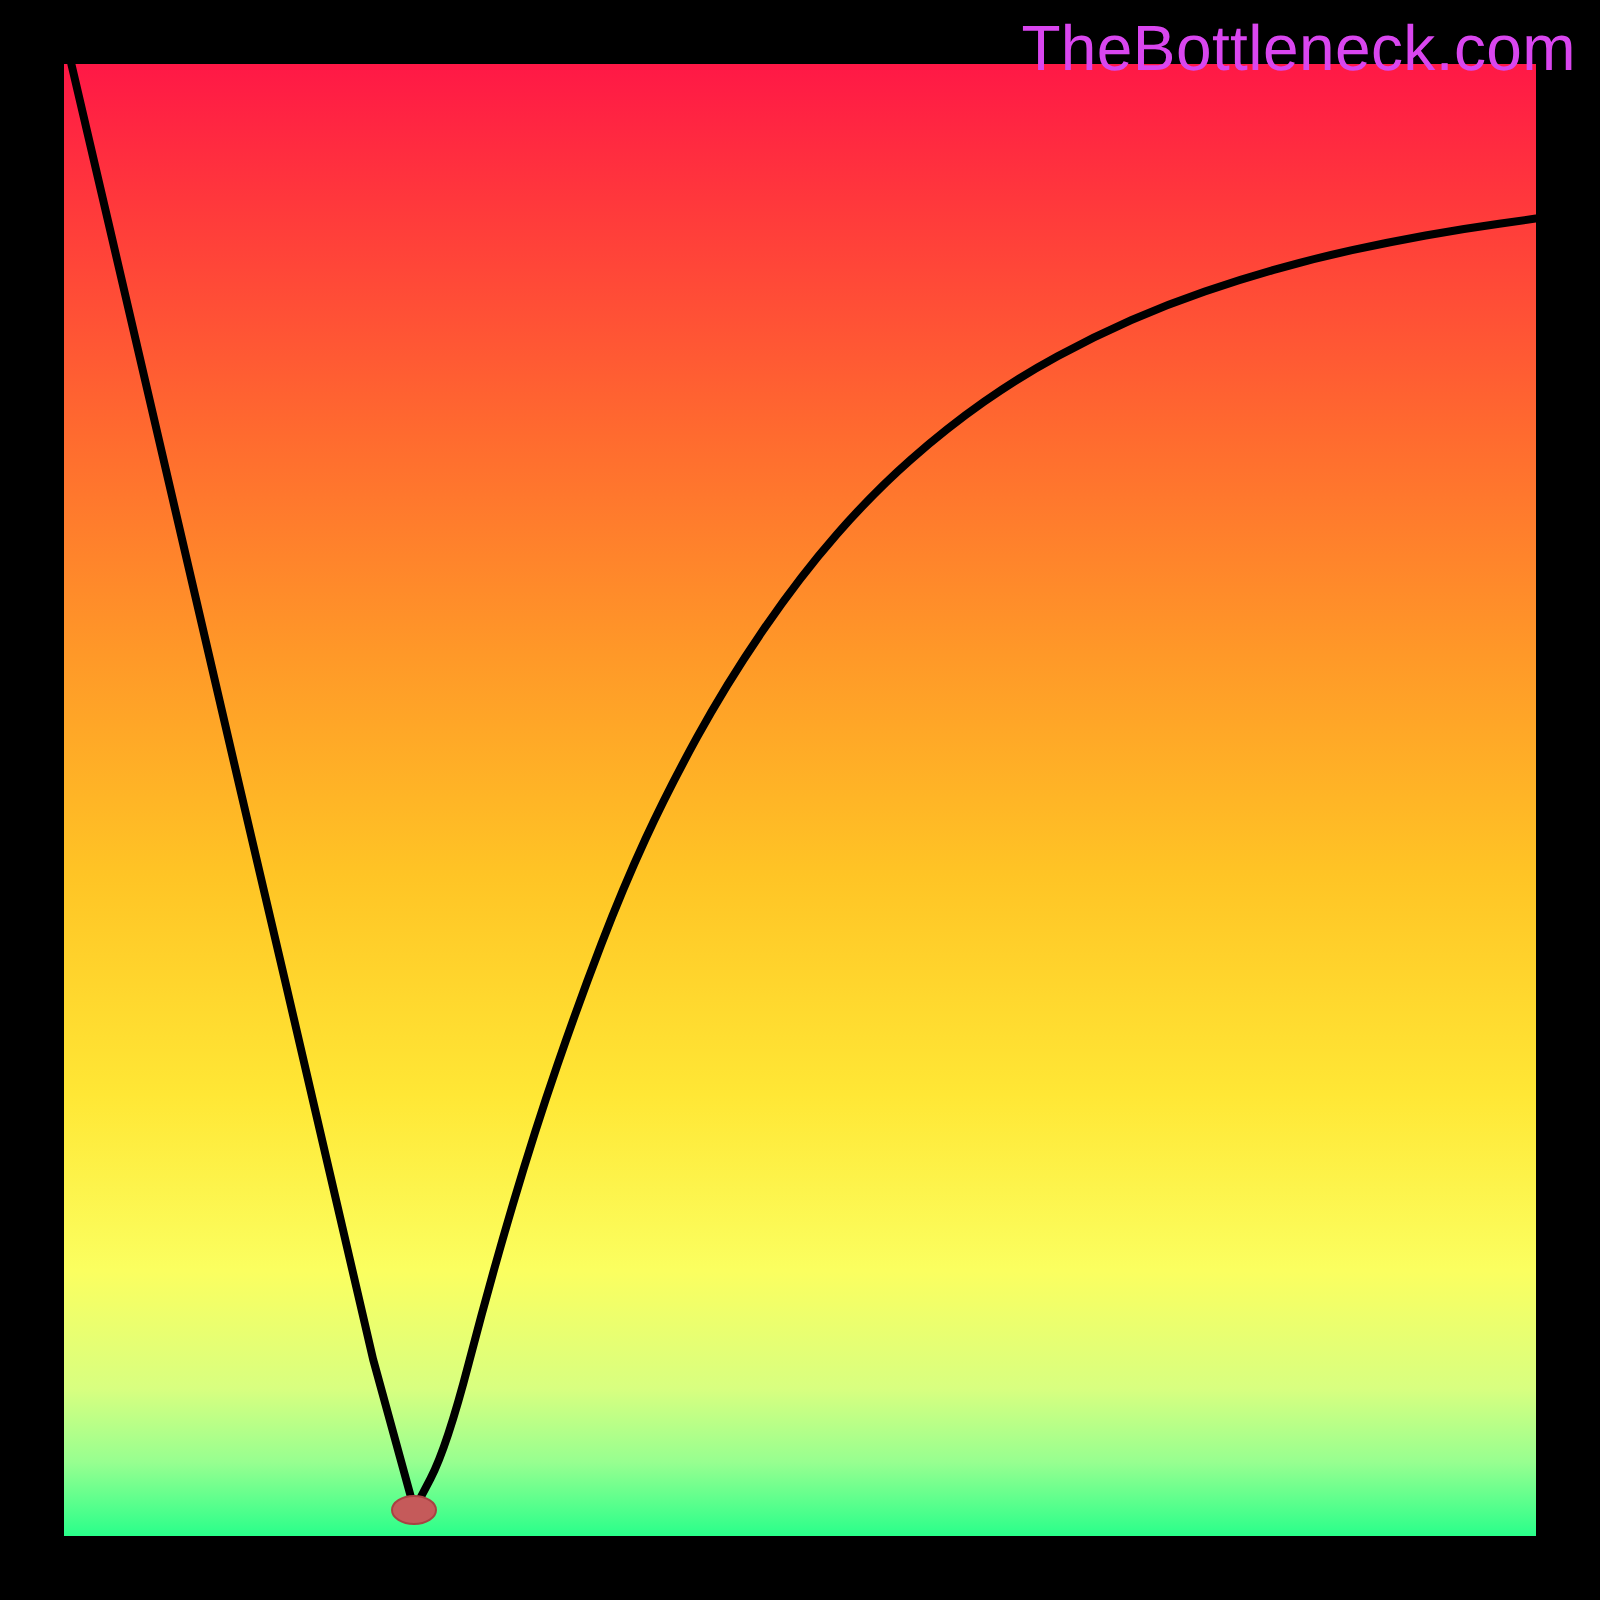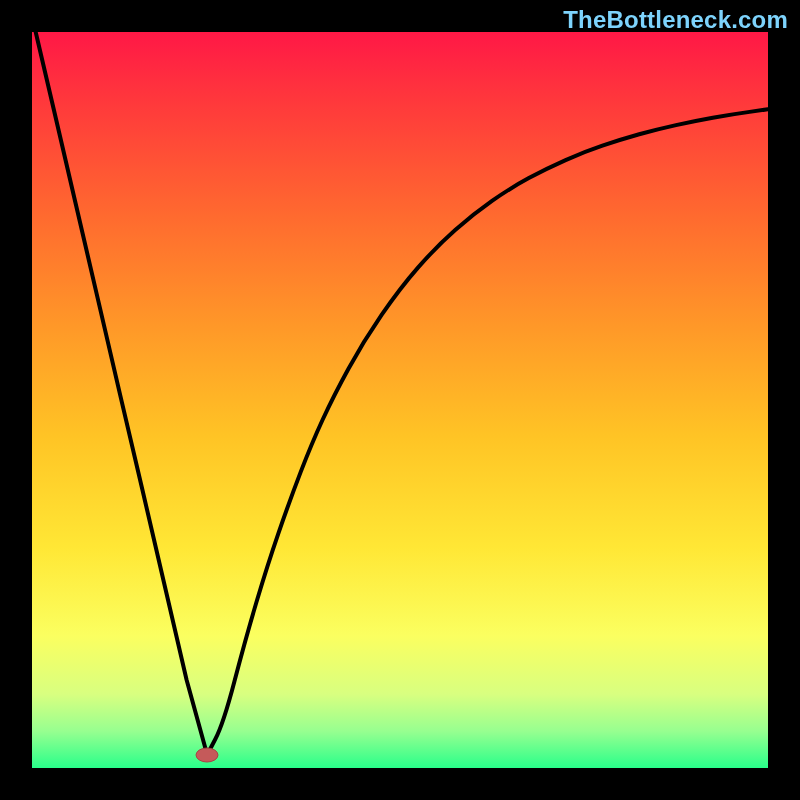--- a/index.html
+++ b/index.html
@@ -26,24 +26,24 @@
     overflow: hidden;
   }
   .gradient-bg {
     position: absolute;
     inset: 0;
   }
   .watermark {
     position: absolute;
     top: 6px;
     right: 12px;
-    color: #7dd3fc;
-    font-size: 24px;
+    color: #d946ef;
+    font-size: 32px;
     letter-spacing: 0.2px;
-    font-weight: 700;
+    font-weight: 400;
     user-select: none;
   }
   svg {
     position: absolute;
     inset: 0;
   }
 </style>
 </head>
 <body>
 

